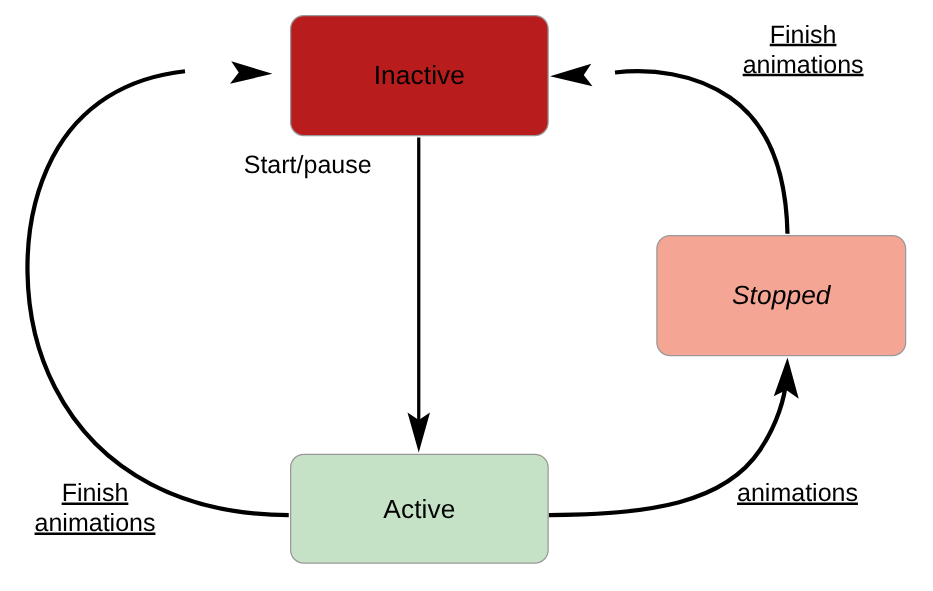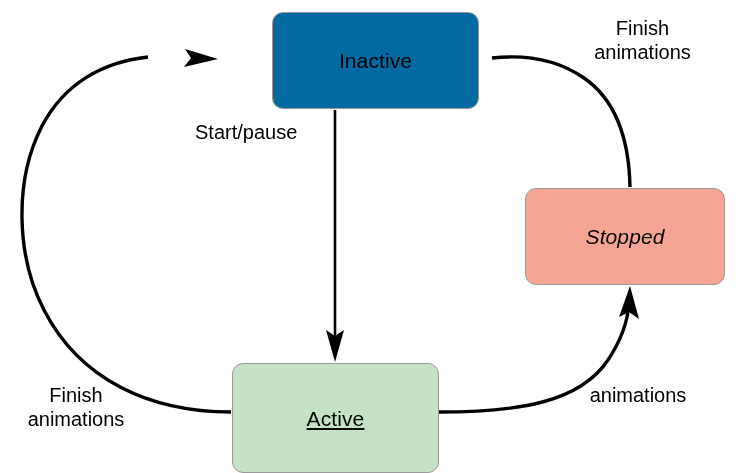--- a/index.html
+++ b/index.html
@@ -50,33 +50,33 @@
     left: 525px;
     top: 188px;
     width: 200px;
     height: 97px;
     font-style: italic;
   }
   #node-active {
     left: 232px;
     top: 363px;
     width: 207px;
-    height: 110px;
-    text-decoration: underline;
+    height: 88px;
   }
   .edge-label {
     position: absolute;
     font-size: 20px;
     color: #000000;
     line-height: 1.18;
     white-space: nowrap;
     user-select: none;
   }
   .edge-label.center {
     text-align: center;
+    text-decoration: underline;
   }
   .edge-label.left {
     text-align: right;
   }
   #label-start-pause {
     left: 195px;
     top: 121px;
   }
   #label-finish-top-right {
     left: 560px;
@@ -118,21 +118,21 @@
       <path d="M 630 187 C 629 140 616 100 584 78 C 555 58 520 55 492 58" fill="none" stroke="#000000" stroke-width="3.4" stroke-linecap="butt"></path>
       <path d="M 440 61 L 473 51 L 467 60 L 474 69 Z" fill="#000000"></path>
     </g>
 
     <g>
       <path d="M 231 412 C 150 412 80 380 44 310 C 16 256 14 180 42 126 C 64 84 102 62 148 57" fill="none" stroke="#000000" stroke-width="3.4" stroke-linecap="butt"></path>
       <path d="M 218 59 L 185 49 L 191 58 L 184 67 Z" fill="#000000"></path>
     </g>
   </svg>
 
-  <div class="state-node" id="node-inactive" style="background:#0369a1;margin-left:40px;">
+  <div class="state-node" id="node-inactive" style="background:#b91c1c;">
     <span class="state-label">Inactive</span>
   </div>
 
   <div class="state-node" id="node-stopped" style="background:#f4a593;">
     <span class="state-label">Stopped</span>
   </div>
 
   <div class="state-node" id="node-active" style="background:#c6e2c6;">
     <span class="state-label">Active</span>
   </div>

